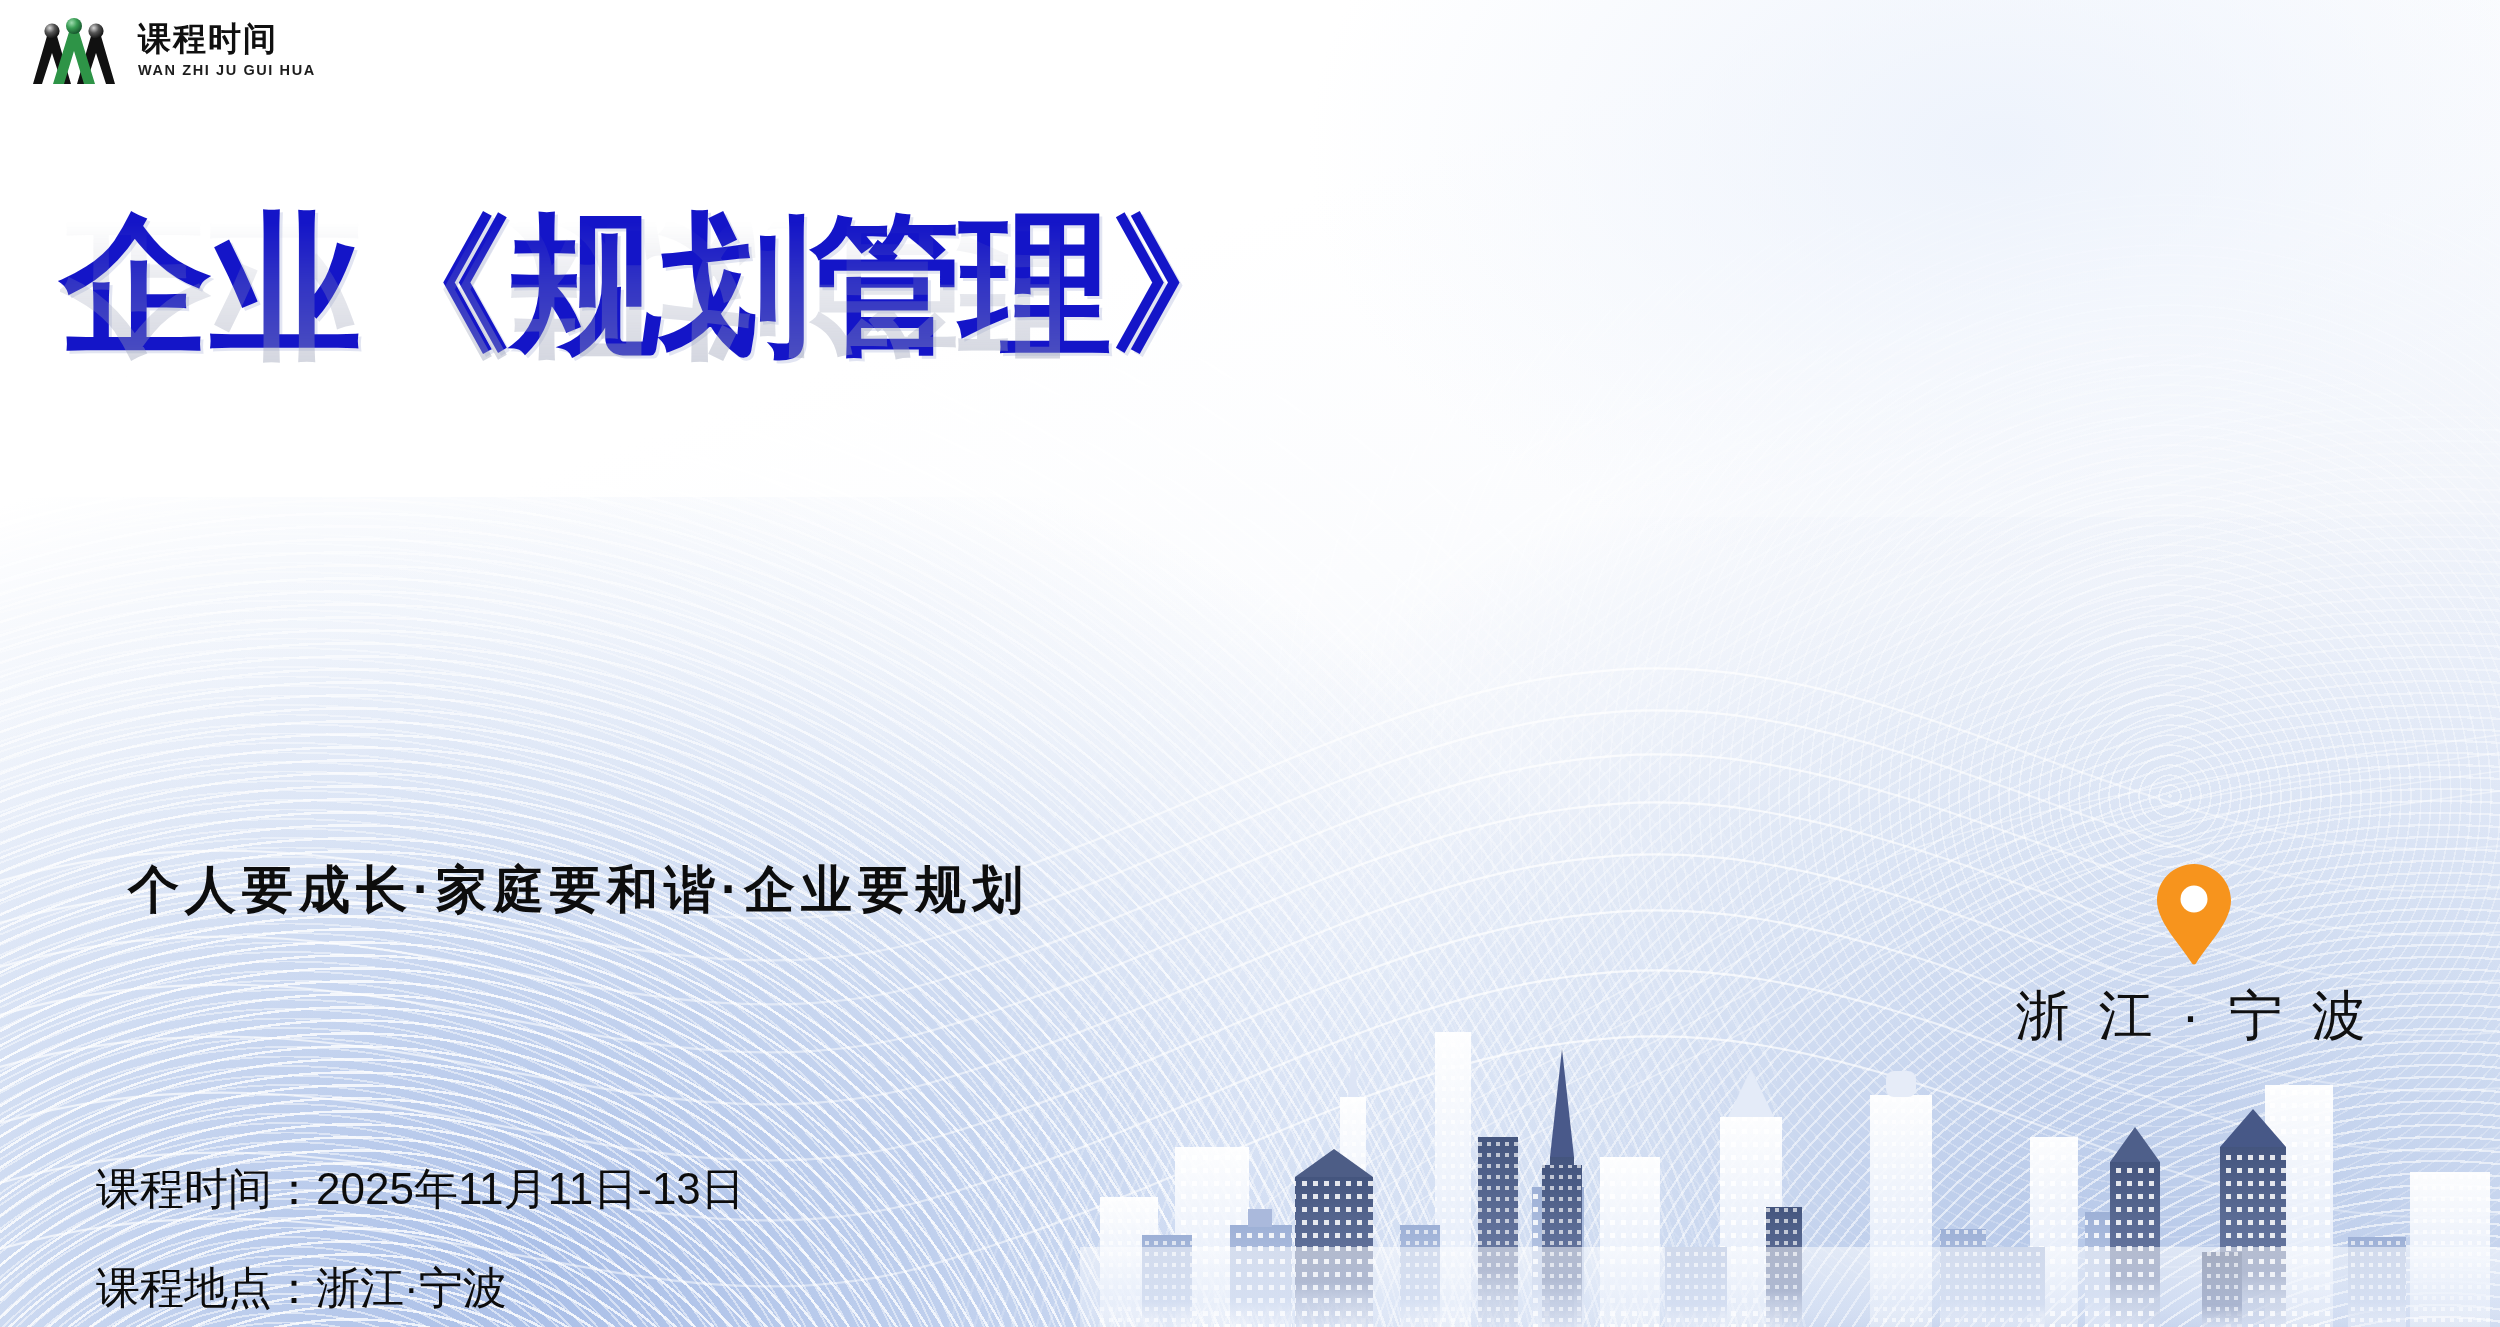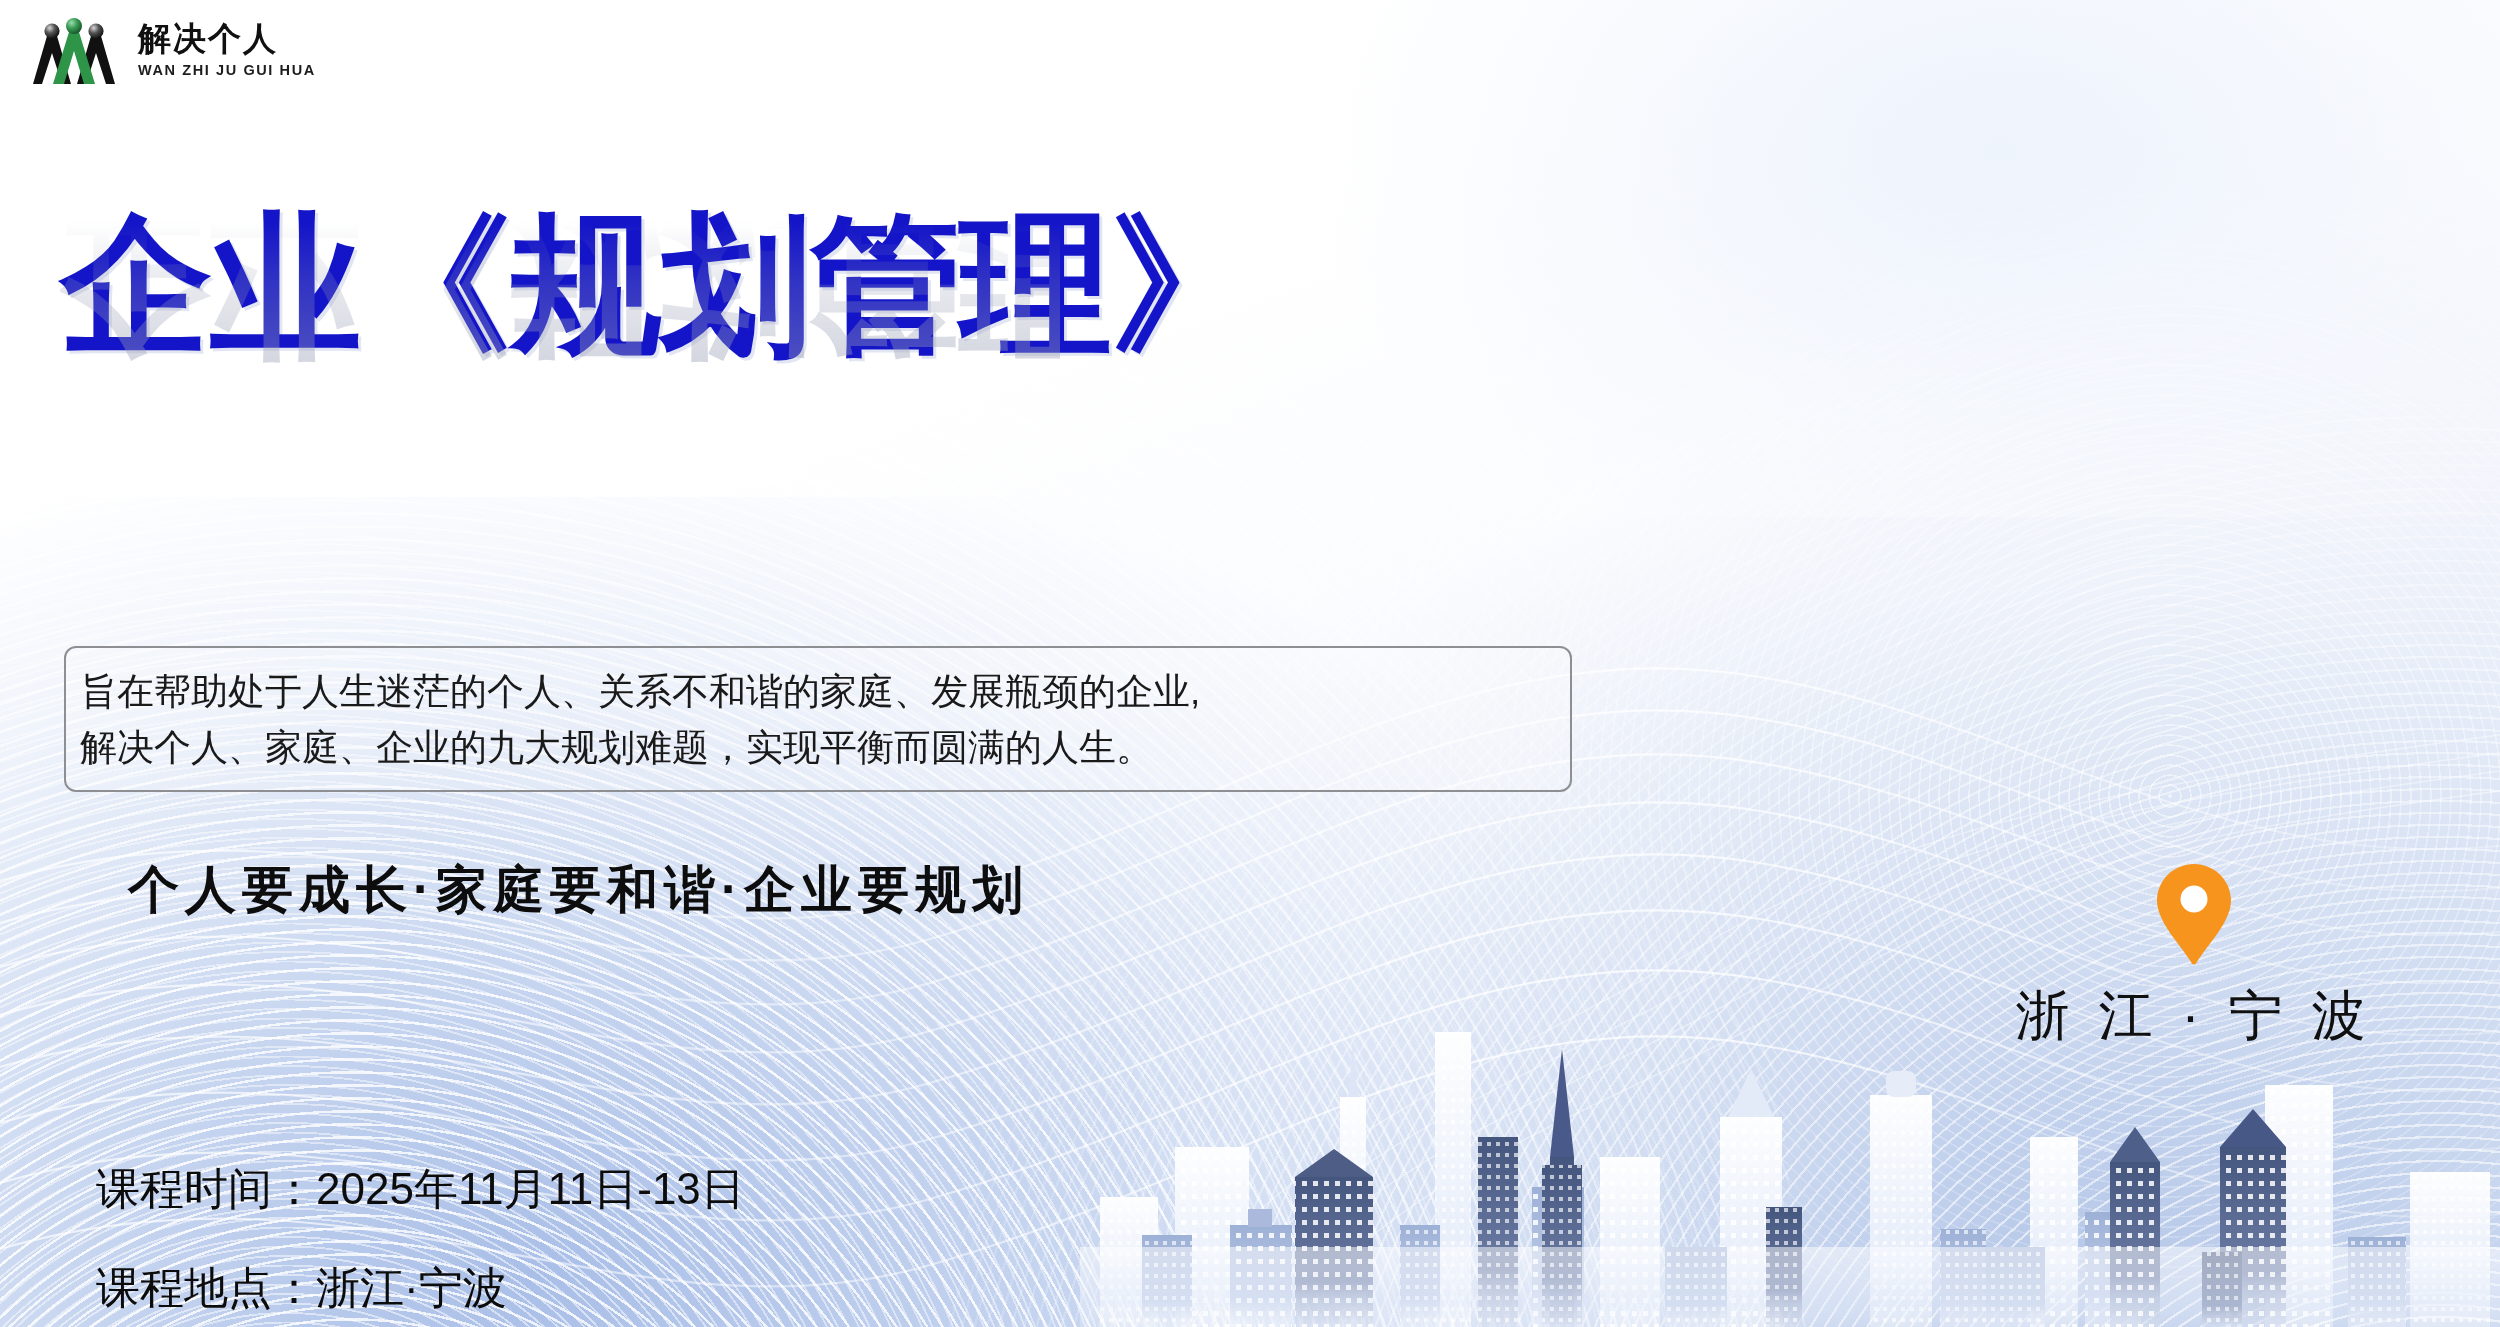--- a/index.html
+++ b/index.html
@@ -307,34 +307,30 @@
       <path d="M21,22 L31,22 L45,70 L36,70 L26,39 L16,70 L7,70 Z" fill="#111111"></path>
       <circle cx="26" cy="17" r="7.6" fill="url(#headK)"></circle>
 
       <path d="M65,22 L75,22 L89,70 L80,70 L70,39 L60,70 L51,70 Z" fill="#111111"></path>
       <circle cx="70" cy="17" r="7.6" fill="url(#headK)"></circle>
 
       <path d="M43,18 L53,18 L69,70 L58,70 L48,37 L38,70 L27,70 Z" fill="#2e9447"></path>
       <circle cx="48" cy="12" r="8" fill="url(#headG)"></circle>
     </svg>
     <div class="logo-text">
-      <div class="logo-cn">解决个人</div>
+      <div class="logo-cn">课程时间</div>
       <div class="logo-en">WAN ZHI JU GUI HUA</div>
     </div>
   </div>
 
   <div class="title-wrap">
     <div class="title">企业《规划管理》</div>
     <div class="title-reflection">企业《规划管理》</div>
   </div>
 
-  <div class="desc-box">
-    <div class="desc-line">旨在帮助处于人生迷茫的个人、关系不和谐的家庭、发展瓶颈的企业,</div>
-    <div class="desc-line">解决个人、家庭、企业的九大规划难题，实现平衡而圆满的人生。</div>
-  </div>
 
   <div class="tagline">个人要成长·家庭要和谐·企业要规划</div>
 
   <div class="loc">
     <svg class="loc-pin" viewBox="0 0 80 104">
       <path d="M40,2 C19.6,2 3,18.4 3,38.6 C3,60 26,82 38,101.5 C38.9,102.9 41.1,102.9 42,101.5 C54,82 77,60 77,38.6 C77,18.4 60.4,2 40,2 Z" fill="#f7941d"></path>
       <circle cx="40" cy="37" r="13.5" fill="#ffffff"></circle>
     </svg>
     <div class="loc-label">浙 江 · 宁 波</div>
   </div>

